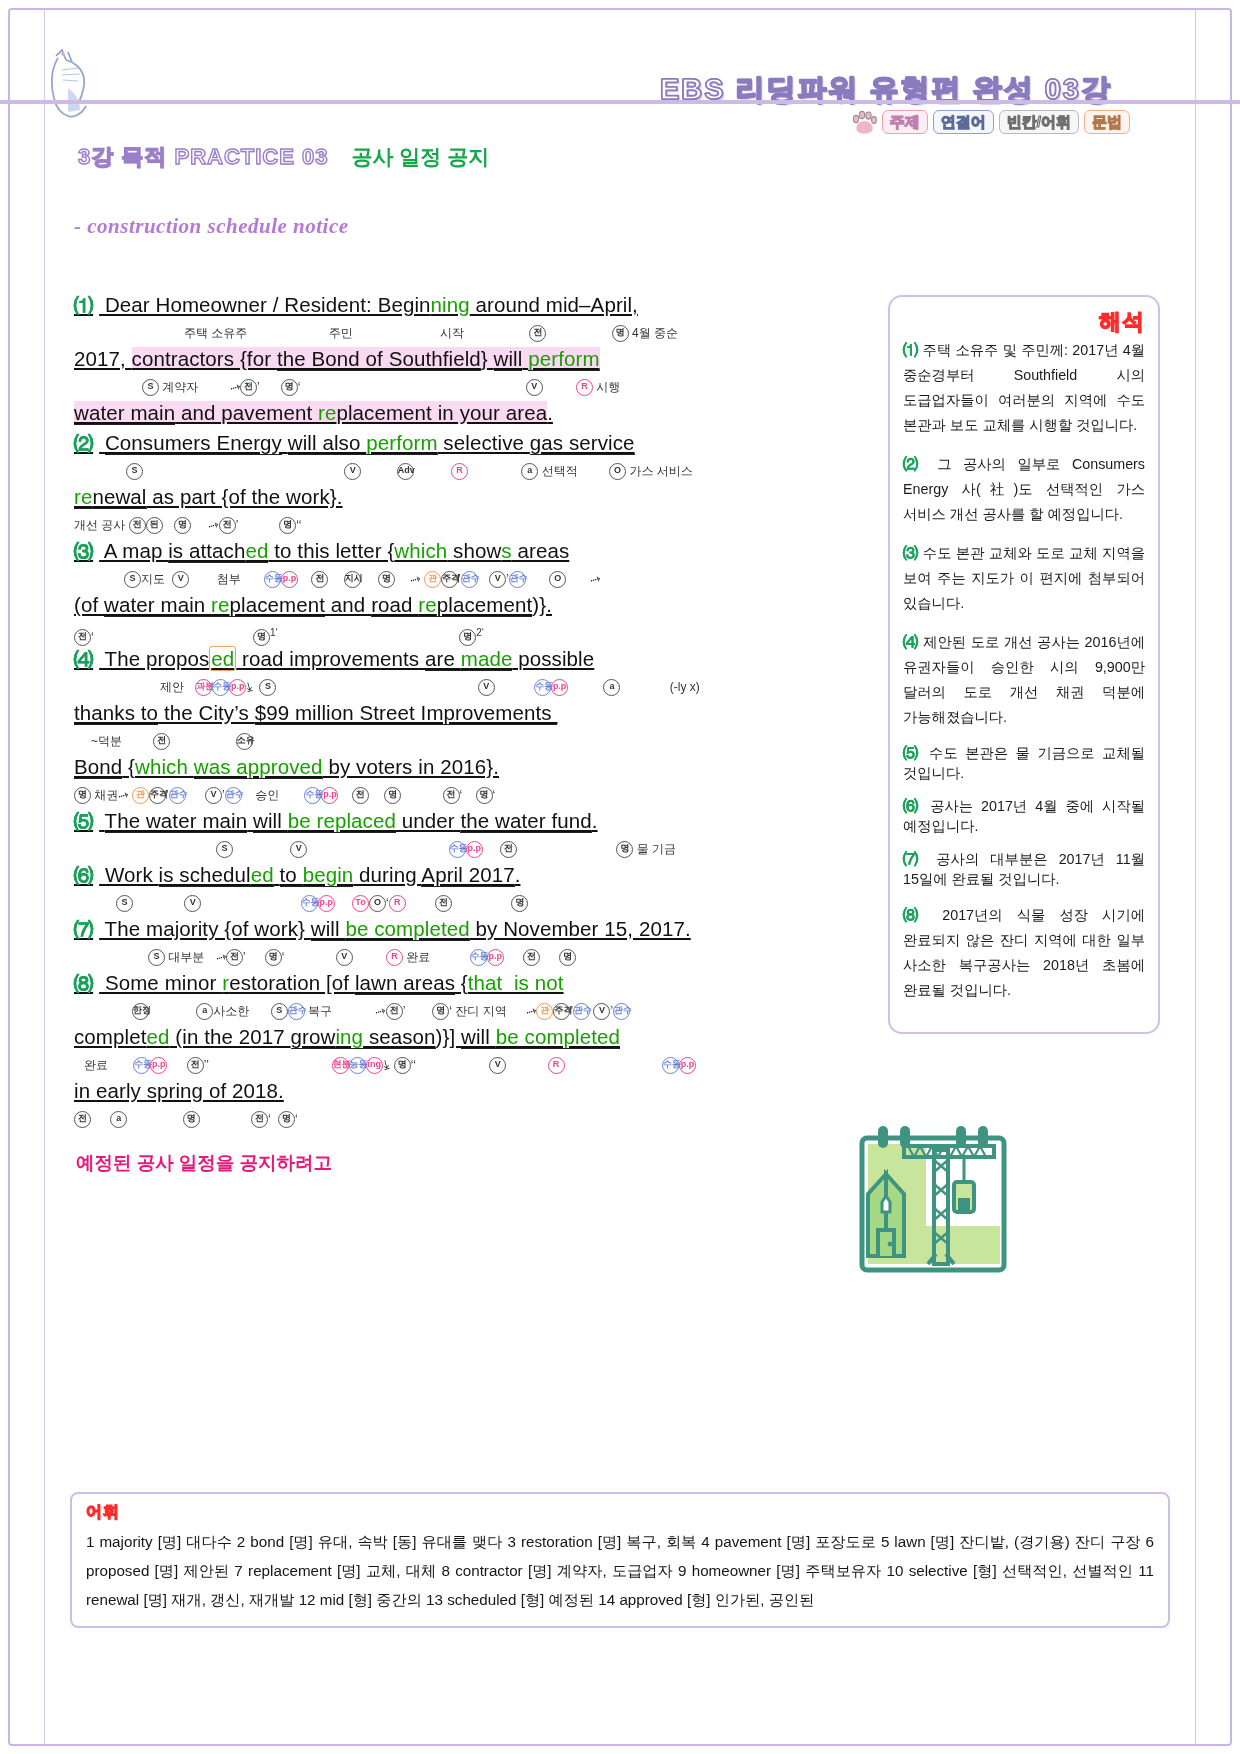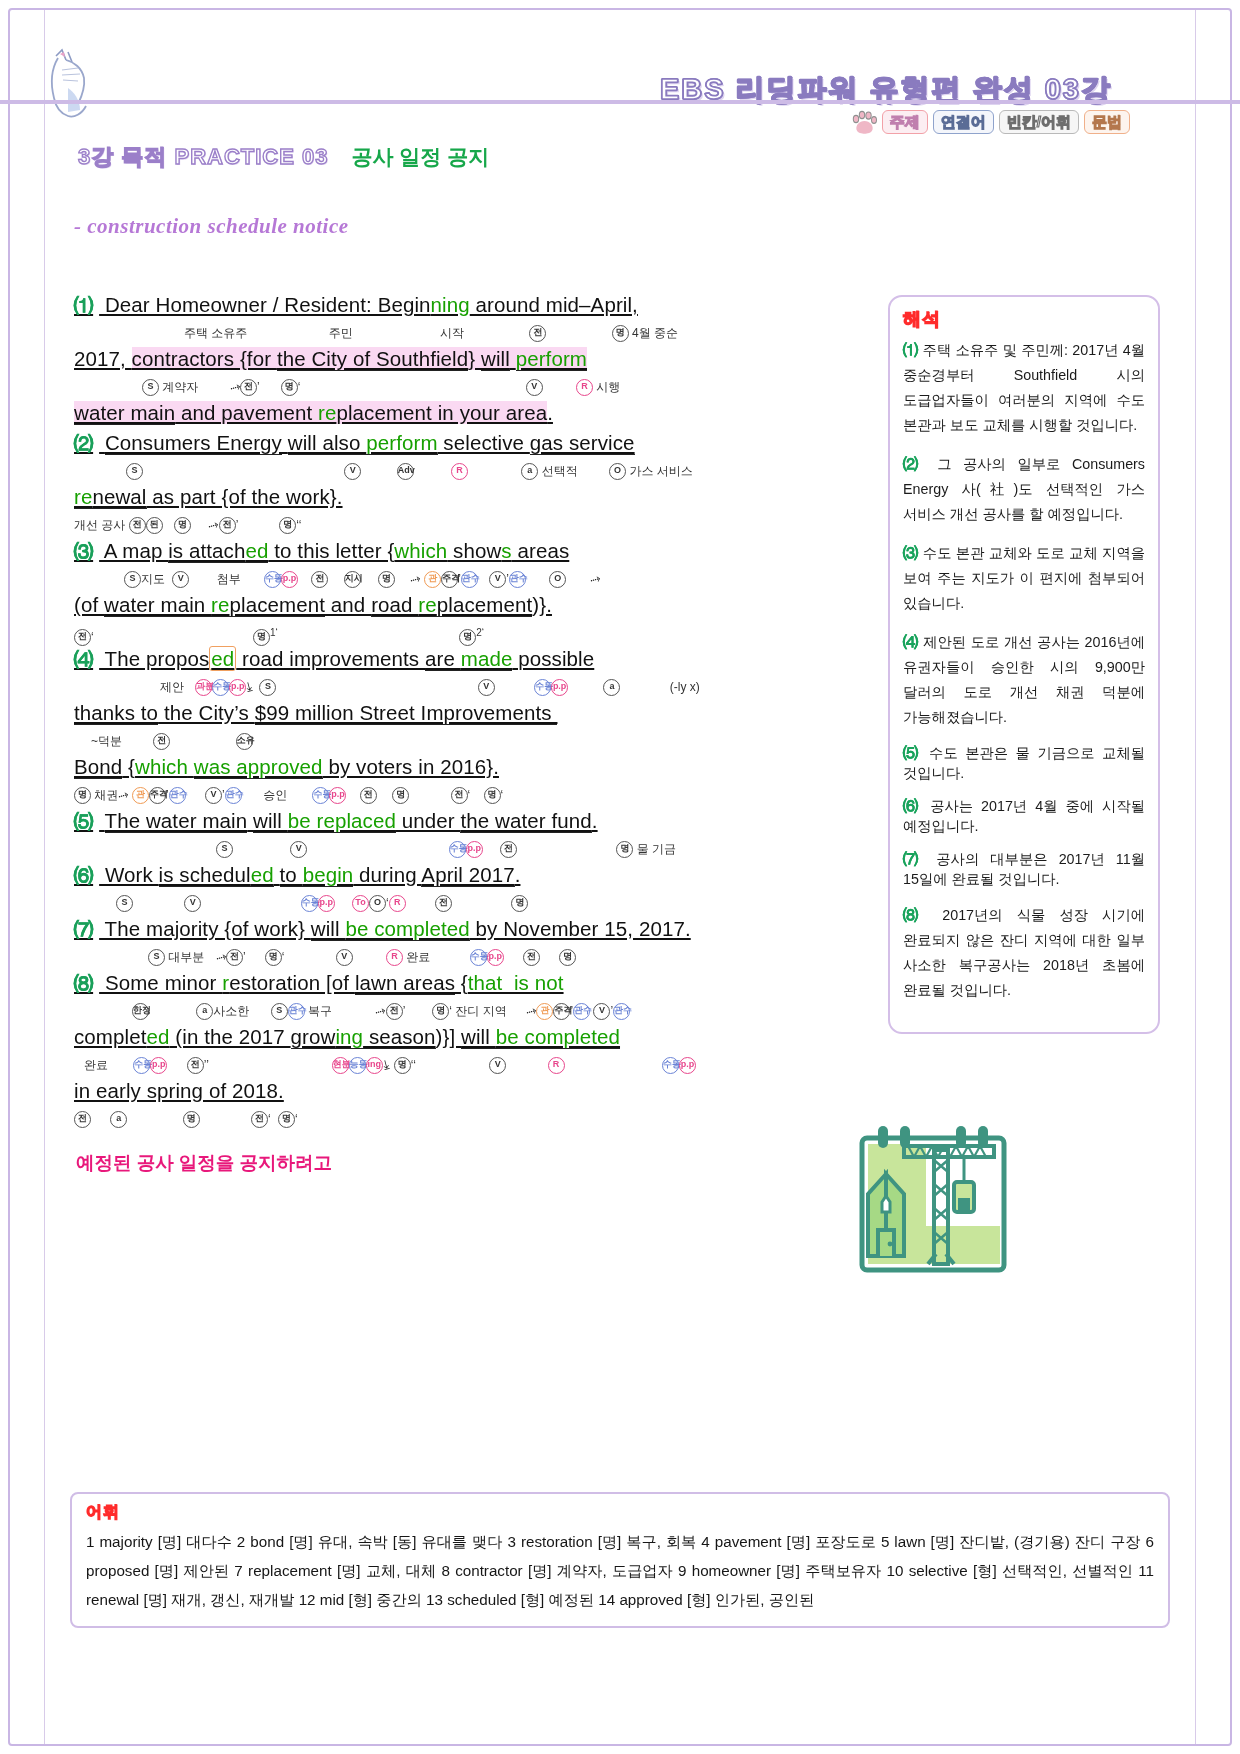--- a/index.html
+++ b/index.html
@@ -112,22 +112,22 @@
 
   
   .trans-panel{
     position:absolute;left:888px;top:295px;width:272px;
     border:2px solid #d4bfe8;border-radius:14px;
     background:#ffffff;
     padding:10px 13px 16px 13px;
     box-sizing:border-box;
   }
   .trans-title{
-    text-align:left;font-size:18px;font-weight:bold;color:#ffffff;
-    -webkit-text-stroke:1.3px #ff2b2b;margin-bottom:6px;letter-spacing:1px;
+    text-align:right;font-size:22px;font-weight:bold;color:#ffffff;
+    -webkit-text-stroke:1.3px #ff2b2b;margin-bottom:0;letter-spacing:1px;
   }
   .trans-item{margin-bottom:13px;}
   .trans-item p{
     margin:0;font-size:14.3px;line-height:25px;color:#1b1b1b;
     text-align:justify;word-break:keep-all;
   }
   .tnum{color:#19a35c;font-weight:bold;font-size:15px;-webkit-text-stroke:.3px #19a35c;}
   .trans-item.tight p{line-height:20px;}
 
   
@@ -208,21 +208,21 @@
       Dear Homeowner / Resident: Begin<span class="grn">ning</span> around mid–April,
     </div>
     <div class="gline">
       <span style="margin-left:110px">주택 소유주</span>
       <span style="margin-left:78px">주민</span>
       <span style="margin-left:84px">시작</span>
       <span style="margin-left:62px" class="tag gray">전</span>
       <span style="margin-left:62px" class="tag gray">명</span> 4월 중순
     </div>
     <div class="eline">
-      2017, <span class="hl">contractors {for <span class="ul">the City of Southfield</span>} <span class="ul">will</span> <span class="ul grn">perform</span></span>
+      2017, <span class="hl">contractors {for <span class="ul">the Bond of Southfield</span>} <span class="ul">will</span> <span class="ul grn">perform</span></span>
     </div>
     <div class="gline">
       <span style="margin-left:68px" class="tag gray">S</span> 계약자
       <span style="margin-left:28px" class="hook">⤑</span><span class="tag gray">전</span>’
       <span style="margin-left:18px" class="tag gray">명</span>‘
       <span style="margin-left:222px" class="tag gray">V</span>
       <span style="margin-left:30px" class="tag pink">R</span> 시행
     </div>
     <div class="eline">
       <span class="hl"><span class="ul">water main</span> and pavement <span class="grn">re</span>placement in your area</span>.
@@ -304,21 +304,21 @@
       <span style="margin-left:28px" class="tag gray">전</span>
       <span style="margin-left:62px" class="tag gray">소유</span>
     </div>
     <div class="eline">
       <span class="ul">Bond</span> {<span class="grn">which</span> <span class="ul"><span class="grn">was approved</span></span> by voters in 2016}.
     </div>
     <div class="gline">
       <span class="tag gray">명</span> 채권<span class="hook">⤑</span>
       <span class="tag orange">관</span><span class="tag gray">주격</span>’<span class="tag blue">관수</span>
       <span style="margin-left:16px" class="tag gray">V</span>’<span class="tag blue">관수</span>
-      <span style="margin-left:18px">승인</span>
+      <span style="margin-left:10px">승인</span>
       <span style="margin-left:22px" class="tag blue">수동</span><span class="tag pink">p.p</span>
       <span style="margin-left:10px" class="tag gray">전</span>
       <span style="margin-left:12px" class="tag gray">명</span>
       <span style="margin-left:38px" class="tag gray">전</span>‘
       <span style="margin-left:10px" class="tag gray">명</span>‘
     </div>
   </div>
 
   <div>
     <div class="eline">

